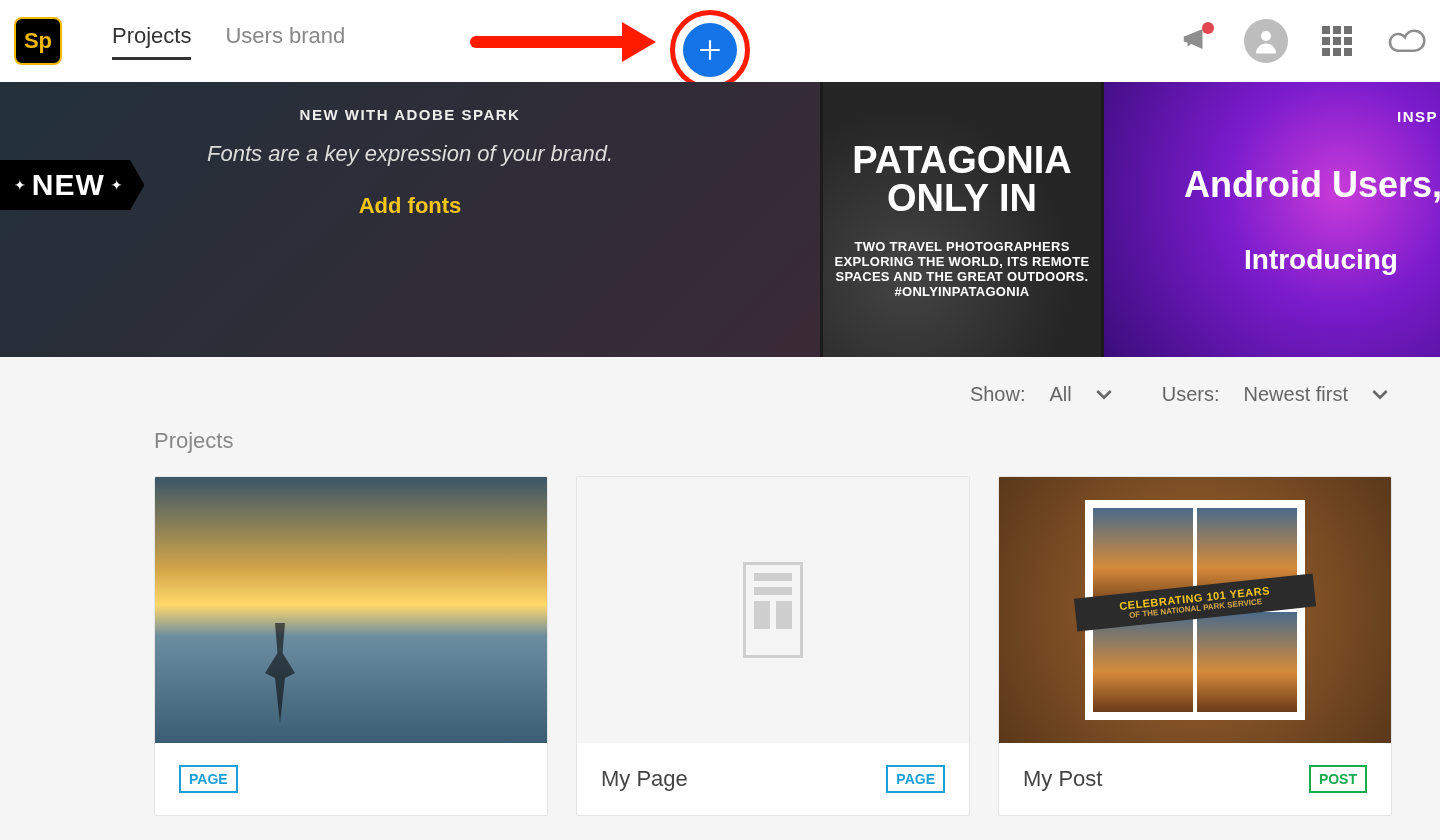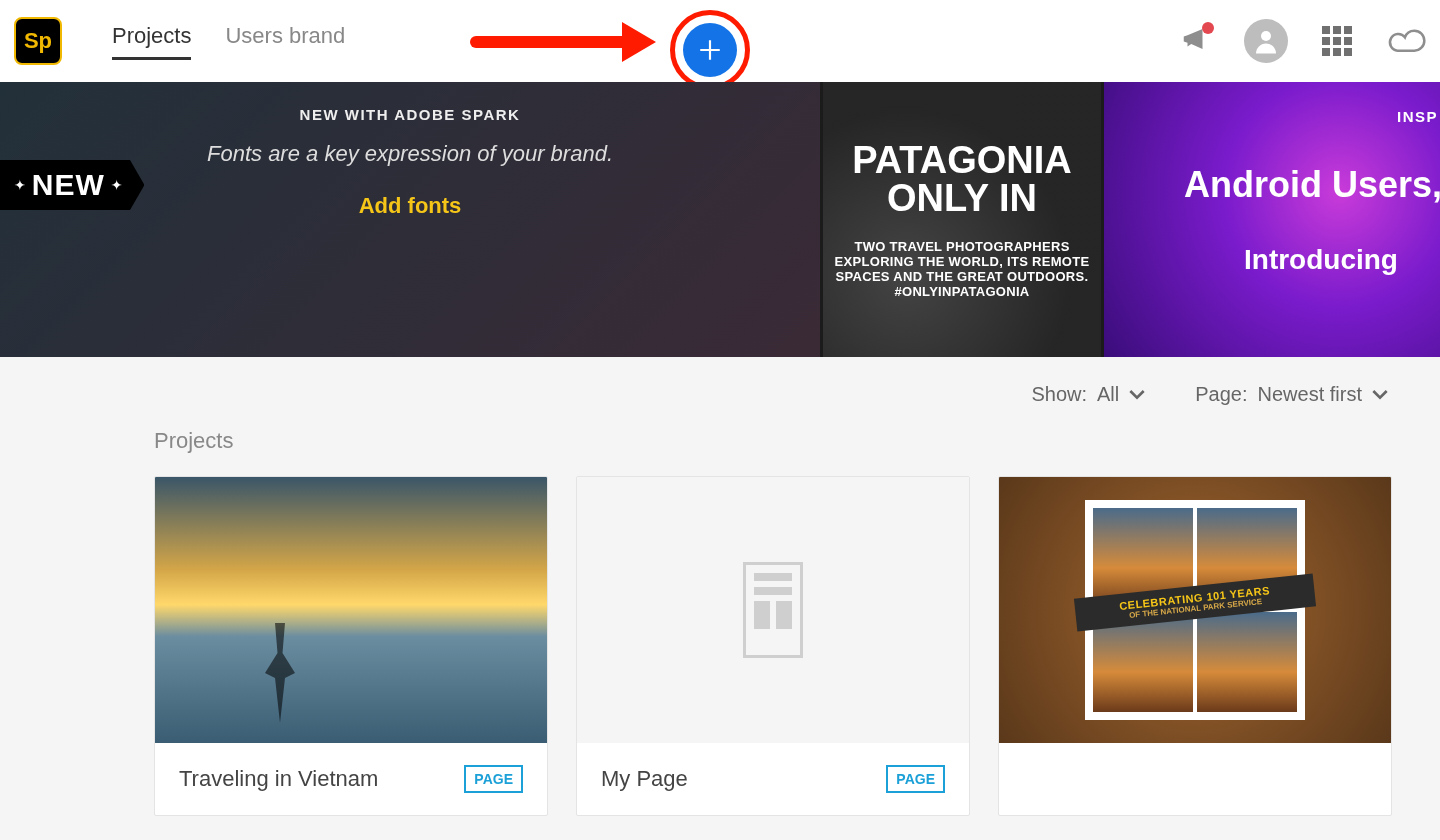--- a/index.html
+++ b/index.html
@@ -45,21 +45,21 @@
 .banner2 > * { position:relative; }
 .banner2 .t1 { font-size:38px; font-weight:800; line-height:1; font-family: Impact, 'Arial Black', sans-serif; }
 .banner2 .t2 { font-size:13px; font-weight:700; margin-top:22px; letter-spacing:0.3px; font-family: Impact, 'Arial Black', sans-serif; }
 
 .banner3 { flex:1; margin-left:3px; background: radial-gradient(circle at 70% 40%, #c93bd9 0%, #7a1bcc 40%, #3a0d7a 100%); color:#fff; display:flex; flex-direction:column; justify-content:center; padding-left:80px; overflow:hidden; position:relative;gap:32px; }
 .banner3 .eyebrow2 { position:absolute; top:26px; right:2px; font-size:15px; letter-spacing:1.5px; font-weight:600; }
 .banner3 .line1 { font-size:36px; font-weight:700; white-space:nowrap; }
 .banner3 .line2 { font-size:28px; font-weight:700; white-space:nowrap; margin-top:6px; padding-left:60px; }
 
 .controls { display:flex; justify-content:flex-end; gap:50px; padding: 26px 52px 0 0; font-size:20px; color:#666; }
-.controls .ctl { display:flex; align-items:center; gap:10px; cursor:pointer; }
+.controls .ctl { display:flex; align-items:center; gap:24px; cursor:pointer; }
 .controls svg { width:16px; height:16px; }
 
 .section-title { font-size:22px; color:#888; padding: 22px 0 22px 154px; }
 
 .cards { display:flex; gap:28px; padding-left:154px; }
 .card { width:394px; background:#fff; border:1px solid #e4e4e4; border-radius:2px; overflow:hidden; cursor:pointer; }
 .thumb { height:266px; background:#ddd; position:relative; display:flex; align-items:center; justify-content:center; }
 .thumb1 { background: linear-gradient(180deg, #3a5668 0%, #d4a648 35%, #ffd86b 48%, #6b8da0 60%, #3b5d73 100%); position:relative; }
 .thumb1::after { content:''; position:absolute; width:50px; height:100px; left:100px; bottom:20px; background:rgba(0,0,0,0.55); clip-path: polygon(40% 0, 60% 0, 55% 30%, 80% 50%, 60% 55%, 50% 100%, 40% 55%, 20% 50%, 45% 30%); }
 .thumb2 { background:#f5f5f5; }
@@ -164,35 +164,34 @@
 
 <div class="controls">
   <div class="ctl">
     <span>Show:</span>
     <span>All</span>
     <svg viewBox="0 0 12 12">
         <path d="M1 3l5 5 5-5" fill="none" stroke="#666" stroke-width="2"></path>
       </svg>
   </div>
   <div class="ctl">
-    <span>Page:</span>
+    <span>Users:</span>
     <span>Newest first</span>
     <svg viewBox="0 0 12 12">
         <path d="M1 3l5 5 5-5" fill="none" stroke="#666" stroke-width="2"></path>
       </svg>
   </div>
 </div>
 
 <div class="section-title">Projects</div>
 
 <div class="cards">
   <div class="card">
     <div class="thumb thumb1"></div>
     <div class="card-footer">
-      <div class="card-title">Traveling in Vietnam</div>
       <div class="badge page">PAGE</div>
     </div>
   </div>
   <div class="card">
     <div class="thumb thumb2">
       <div class="doc-icon">
         <div class="row"></div>
           <div class="row"></div>
         <div class="half">
             <span></span>
@@ -211,14 +210,18 @@
         <div class="cell"></div>
           <div class="cell"></div>
           <div class="cell"></div>
           <div class="cell"></div>
         <div class="ribbon">
           <div class="r1">CELEBRATING 101 YEARS</div>
           <div class="r2">OF THE NATIONAL PARK SERVICE</div>
         </div>
       </div>
     </div>
+    <div class="card-footer">
+      <div class="card-title">My Post</div>
+      <div class="badge post">POST</div>
+    </div>
   </div>
 </div>
 
 </body></html>

